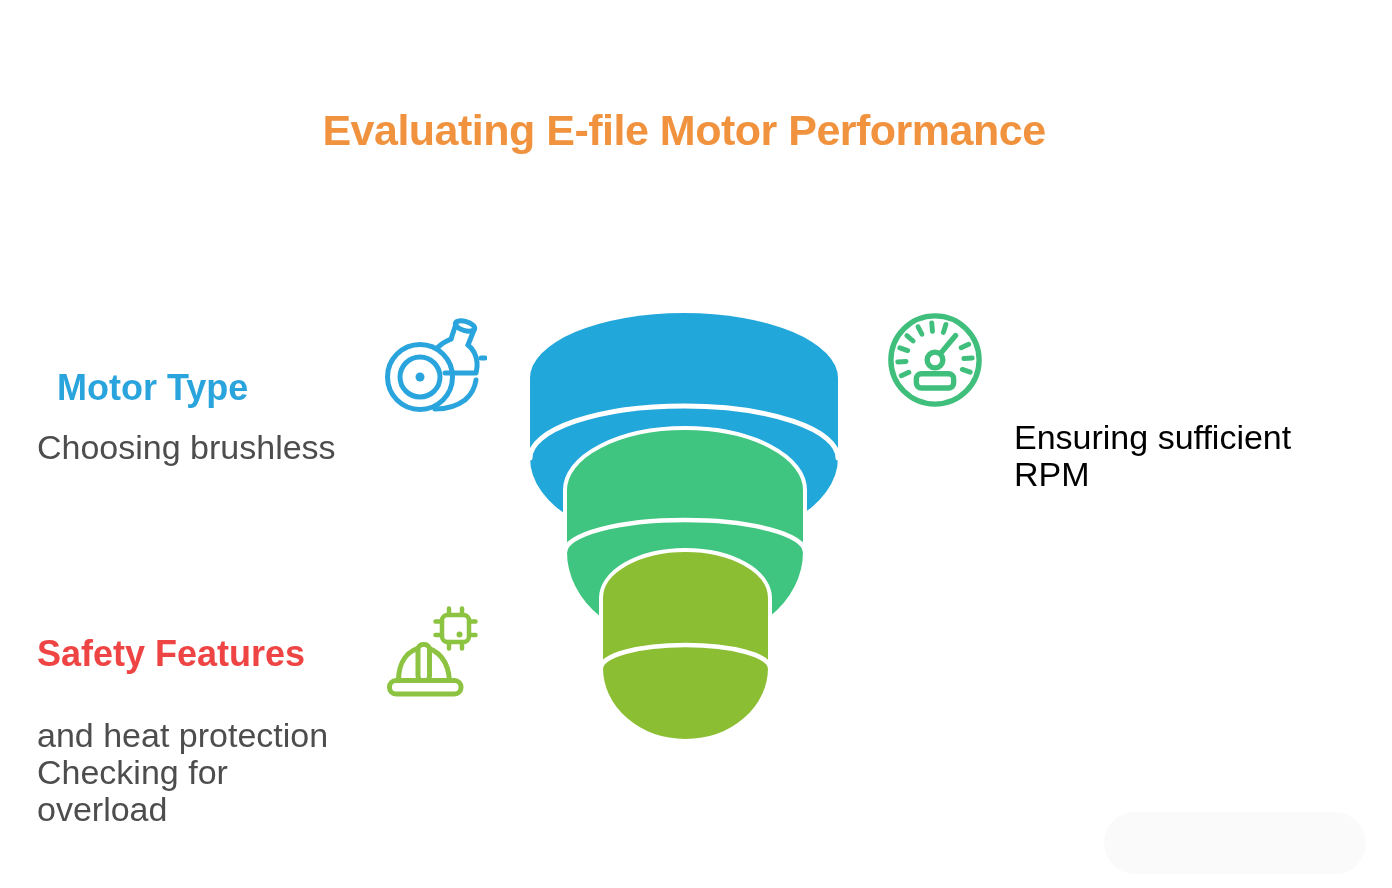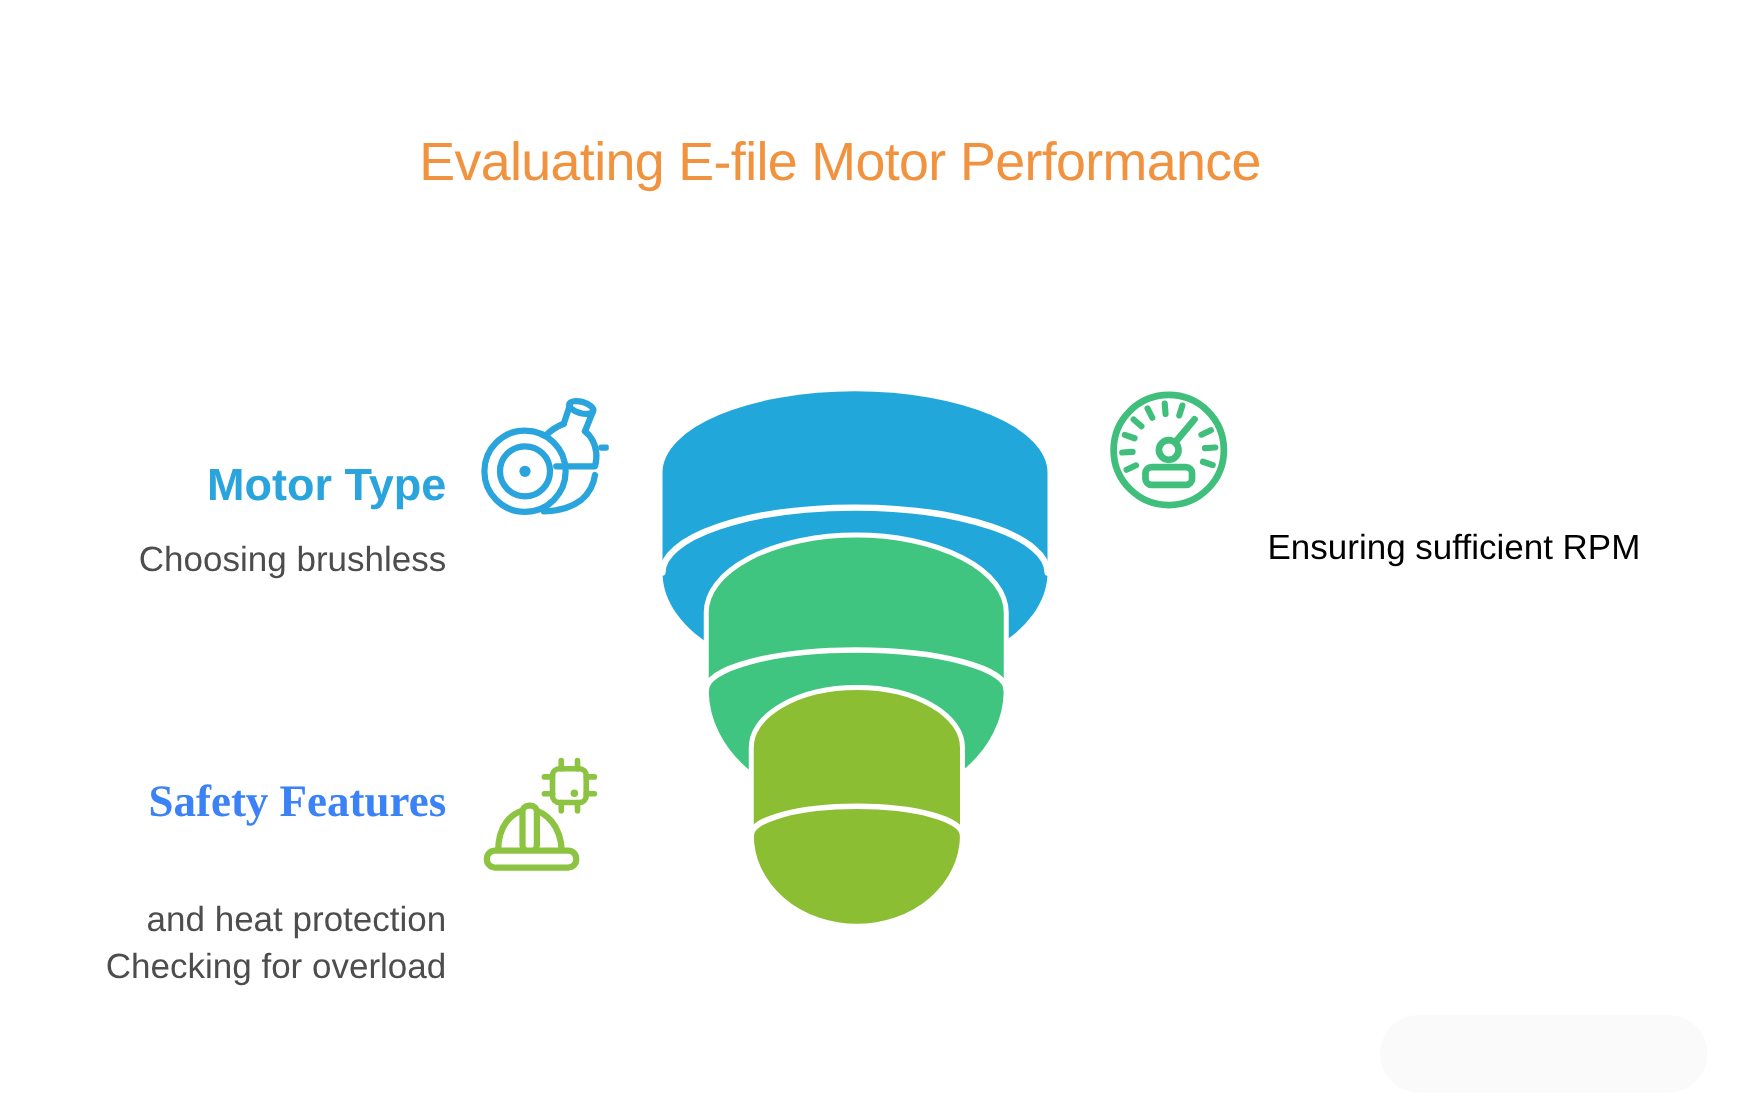--- a/index.html
+++ b/index.html
@@ -6,31 +6,31 @@
   html, body { width: 1392px; height: 888px; }
   body {
     font-family: "Liberation Sans", sans-serif;
     background: #ffffff;
     position: relative;
     overflow: hidden;
   }
   .stage { position: absolute; inset: 0; width: 1392px; height: 888px; }
   .abs { position: absolute; }
   .page-title {
-    top: 106px; left: 84px; width: 1176px;
+    top: 106px; left: 96px; width: 1176px;
     text-align: center;
-    font-size: 43px; font-weight: normal; letter-spacing: -0.5px;
+    font-size: 43px; font-weight: bold; letter-spacing: -0.5px;
   }
   .section-title {
     font-size: 36px; font-weight: bold; white-space: nowrap;
   }
   .section-desc {
-    font-size: 28px; line-height: 37px;
+    font-size: 34px; line-height: 37px;
   }
-  .align-right { text-align: right; }
+  .align-right { }
   .align-left  { text-align: left; }
   .icon-box svg { display: block; width: 100%; height: 100%; }
   .watermark {
     left: 1104px; top: 812px; width: 262px; height: 62px;
     background: #FAFAFA; border-radius: 31px;
   }
 </style>
 </head>
 <body>
 
@@ -85,21 +85,21 @@
         <rect x="31" y="64" width="38" height="14.5" rx="5"></rect>
       </g>
     </svg>
   </div>
 
 
   <div class="abs section-desc align-left" style="top: 419px; left: 1014px; width: 360px; color: #000000;">
     <div>Ensuring sufficient RPM</div>
   </div>
 
-  <div class="abs section-title align-right" style="top: 620px; left: 37px; width: 320px; color: #3b82f6; font-family: Liberation Serif, serif;">Safety Features</div>
+  <div class="abs section-title align-right" style="top: 633px; left: 37px; width: 320px; color: #ef4444;">Safety Features</div>
 
   <div class="abs icon-box" style="left:385px; top:604px; width:100px; height:100px;">
     <svg viewBox="0 0 100 100">
       <g fill="none" stroke-linecap="round" stroke-linejoin="round" stroke="#8CC340">
 
         <rect x="57" y="11" width="27" height="27" rx="5.5" stroke-width="4.5"></rect>
         <path stroke-width="4.5" d="M 64 11 L 64 4.5 M 77 11 L 77 4.5 M 64 38 L 64 44.5 M 77 38 L 77 44.5 M 84 17.5 L 90.5 17.5 M 84 31 L 90.5 31 M 57 17.5 L 50.5 17.5 M 57 31 L 50.5 31"></path>
         <circle cx="74.5" cy="30.5" r="3" stroke="none" fill="#8CC340"></circle>
 
         <path stroke-width="5" d="M 13.5 77 C 13.5 57 23 45.5 38.5 43 C 53 45.5 63.5 57 64.5 77"></path>

